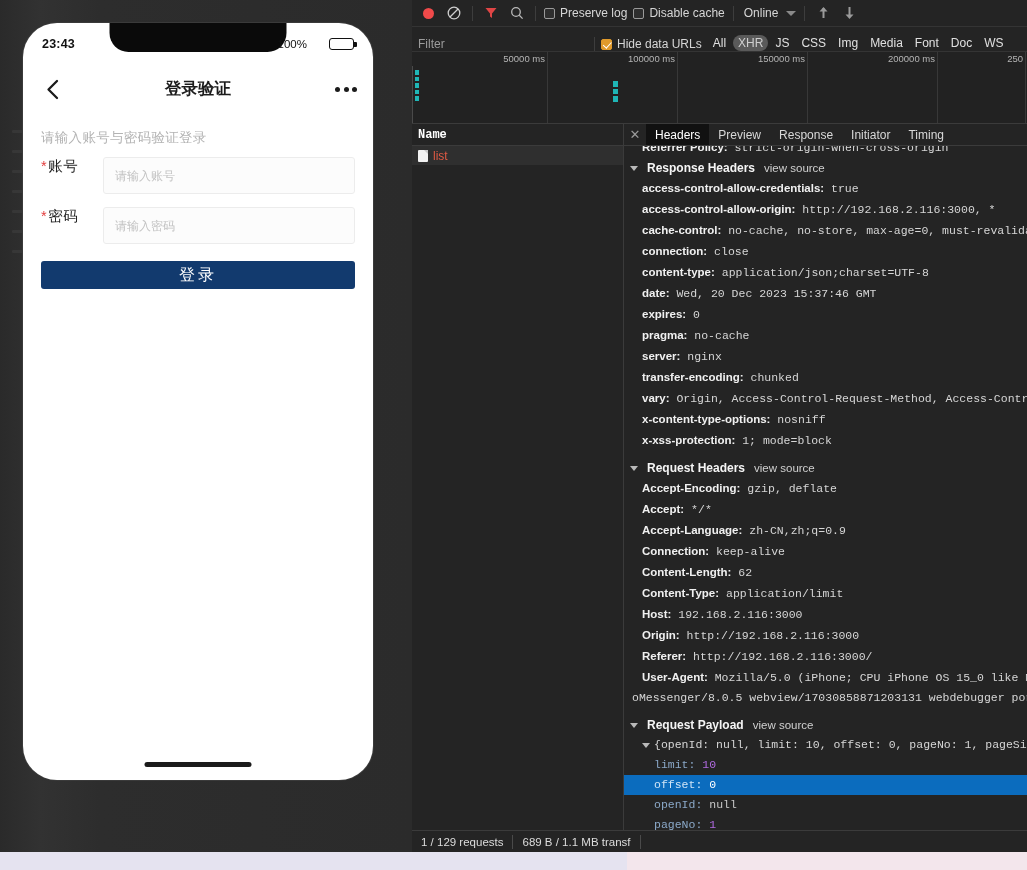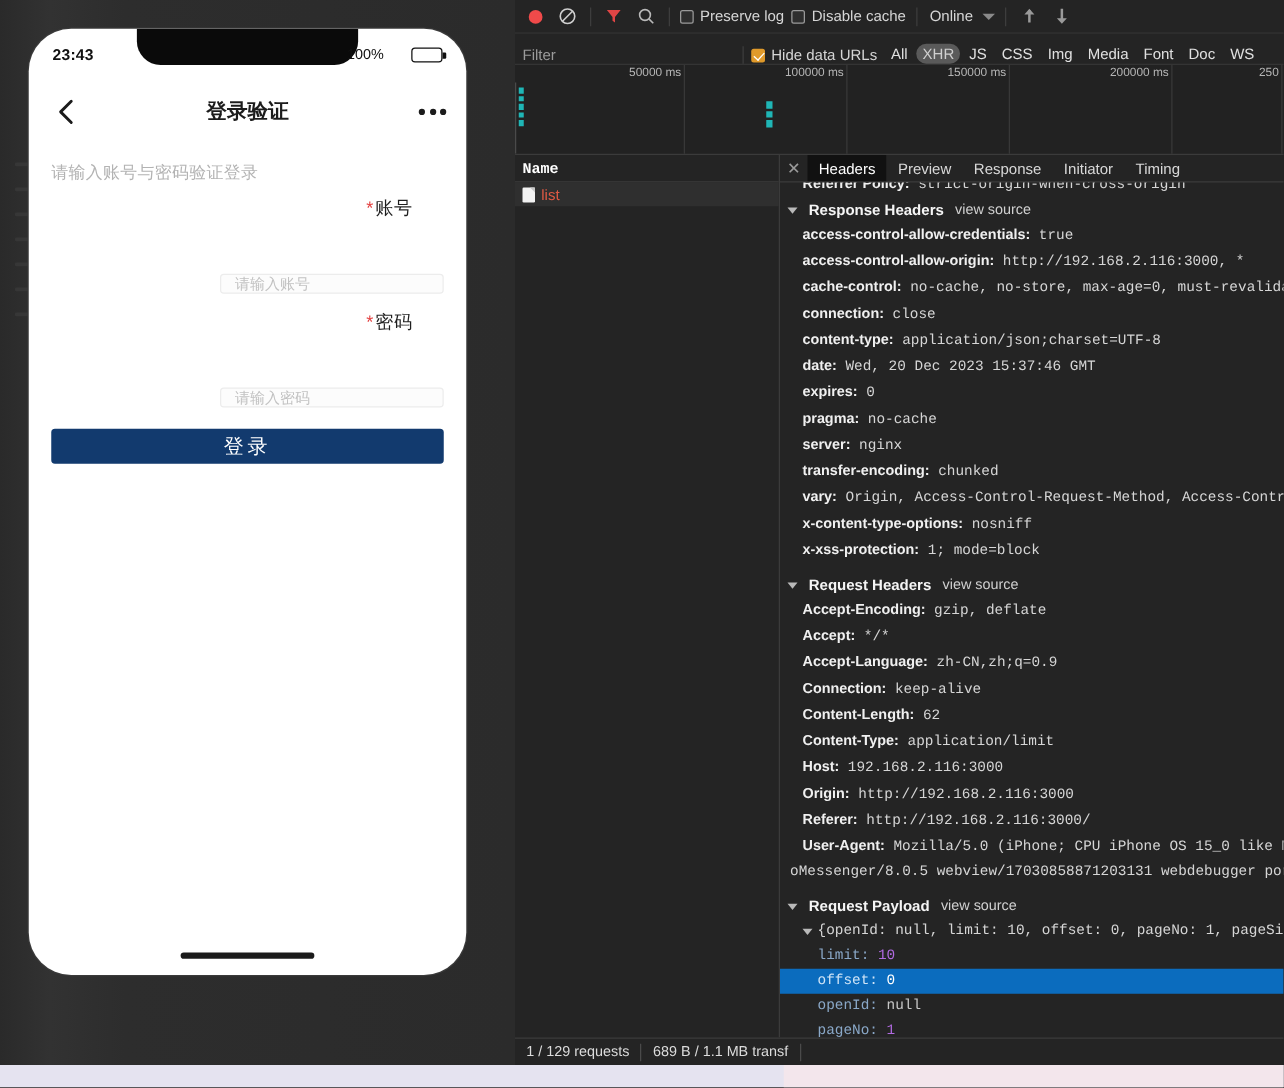--- a/index.html
+++ b/index.html
@@ -74,21 +74,21 @@
   }
   .nav-more {
     margin-left: auto; display: flex; gap: 3.5px; align-items: center; cursor: pointer;
   }
   .nav-more span { width: 5px; height: 5px; border-radius: 50%; background: #1b1b1b; }
 
   .form-hint {
     padding: 16px 18px 10px; font-size: 13.5px; color: #b3b3b3; letter-spacing: .3px;
   }
   .field-row {
-    display: flex; align-items: flex-end; padding: 0 18px; margin-bottom: 13px; flex-direction: column;
+    display: flex; align-items: flex-start; padding: 0 18px; margin-bottom: 13px;
   }
   .field-label {
     width: 62px; flex: 0 0 62px; font-size: 14.5px; color: #1f1f1f; letter-spacing: .5px;
   }
   .req-star { color: #e23c3c; margin-right: 1px; }
   .field-input {
     flex: 1; height: 37px; background: #fcfcfc;
     border: 1px solid #ececec; border-radius: 3px;
     padding: 0 11px; font-size: 12px; color: #333;
     font-family: "Liberation Sans", sans-serif; outline: none;

